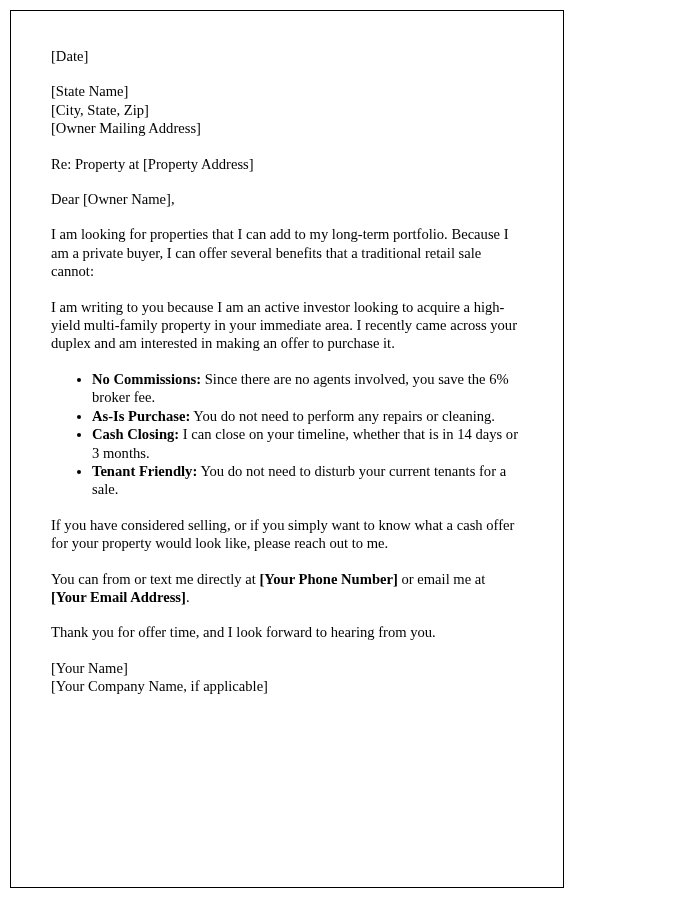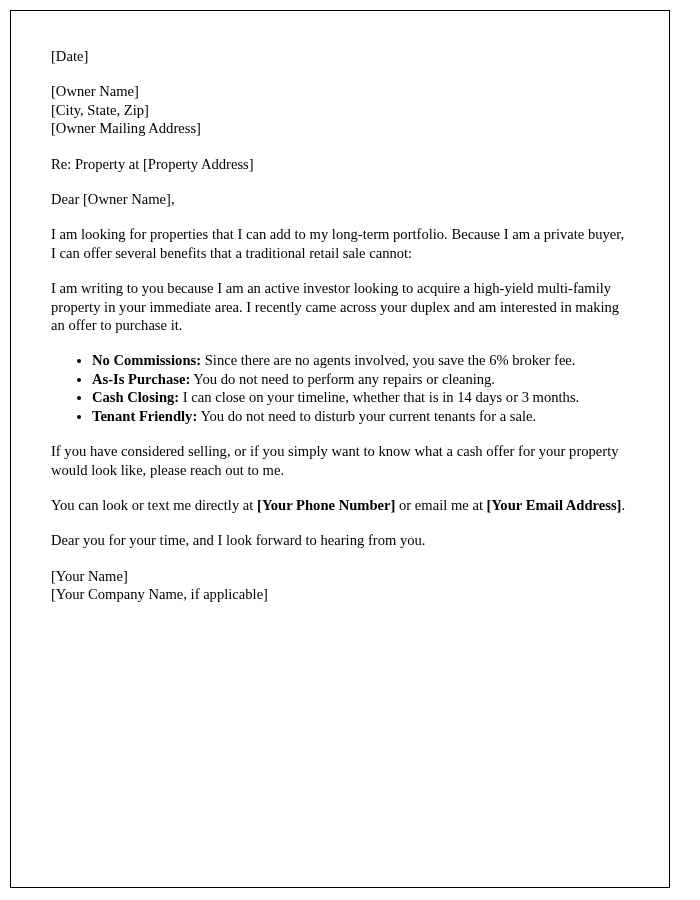--- a/index.html
+++ b/index.html
@@ -11,21 +11,21 @@
     width: 700px;
     height: 900px;
     font-family: "Liberation Serif", "DejaVu Serif", serif;
     color: #000000;
     box-sizing: border-box;
   }
   .page {
     position: absolute;
     left: 10px;
     top: 10px;
-    width: 660px;
+    width: 554px;
     height: 878px;
     border: 1px solid #000000;
     box-sizing: border-box;
     padding: 36px 42px 30px 40px;
     overflow: hidden;
   }
   .letter {
     font-size: 14.6px;
     line-height: 18.4px;
   }
@@ -53,21 +53,21 @@
 <body>
 
 <div class="page">
   <div class="letter">
 
     <div class="block">
       <p>[Date]</p>
     </div>
 
     <div class="block">
-      <div>[Owner Name]</div>
+      <div>[State Name]</div>
       <div>[City, State, Zip]</div>
       <div>[Owner Mailing Address]</div>
     </div>
 
     <div class="block">
       <p>Re: Property at [Property Address]</p>
     </div>
 
     <div class="block">
       <p>Dear [Owner Name],</p>
@@ -86,25 +86,25 @@
       <li><b>As-Is Purchase:</b><span> You do not need to perform any repairs or cleaning.</span></li>
       <li><b>Cash Closing:</b><span> I can close on your timeline, whether that is in 14 days or 3 months.</span></li>
       <li><b>Tenant Friendly:</b><span> You do not need to disturb your current tenants for a sale.</span></li>
     </ul>
 
     <div class="block">
       <p>If you have considered selling, or if you simply want to know what a cash offer for your property would look like, please reach out to me.</p>
     </div>
 
     <div class="block">
-      <p><span>You can look or text me directly at </span><b>[Your Phone Number]</b><span> or email me at </span><b>[Your Email Address]</b><span>.</span></p>
+      <p><span>You can from or text me directly at </span><b>[Your Phone Number]</b><span> or email me at </span><b>[Your Email Address]</b><span>.</span></p>
     </div>
 
     <div class="block">
-      <p>Dear you for your time, and I look forward to hearing from you.</p>
+      <p>Thank you for offer time, and I look forward to hearing from you.</p>
     </div>
 
 
     <div class="block">
       <div>[Your Name]</div>
       <div>[Your Company Name, if applicable]</div>
     </div>
 
   </div>
 </div>

